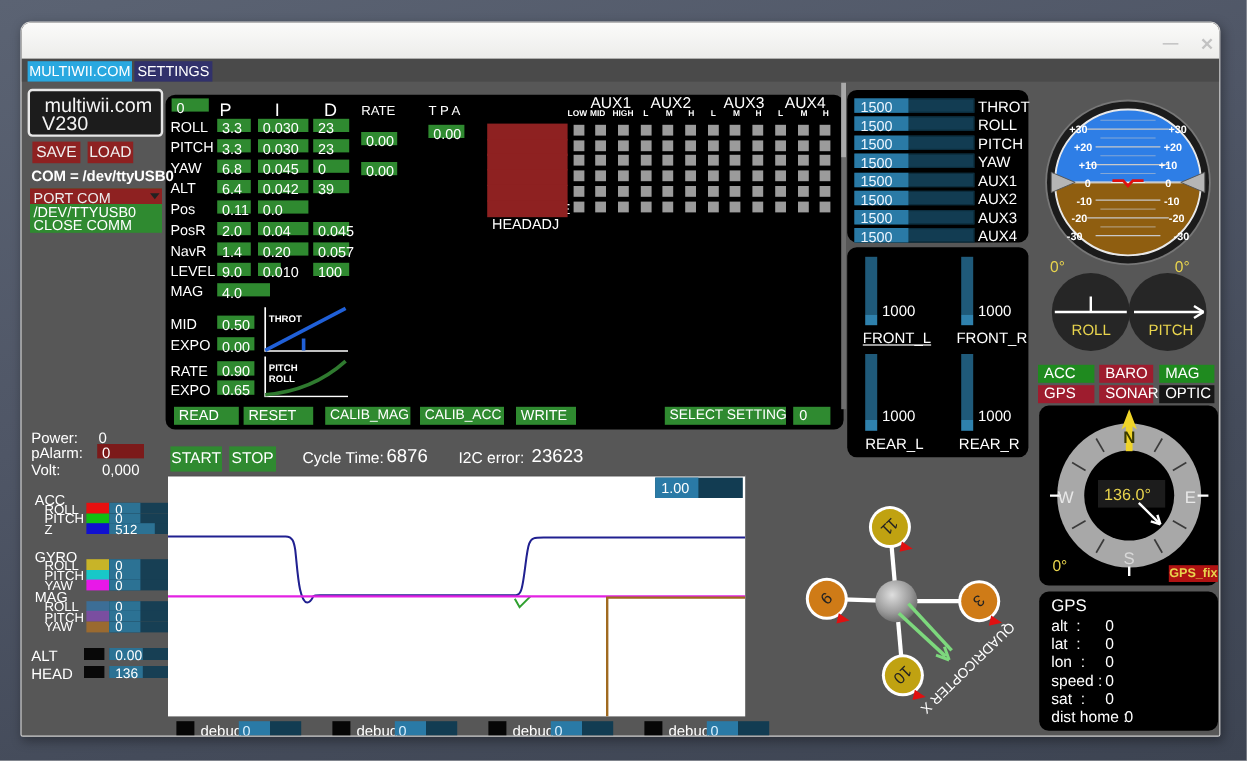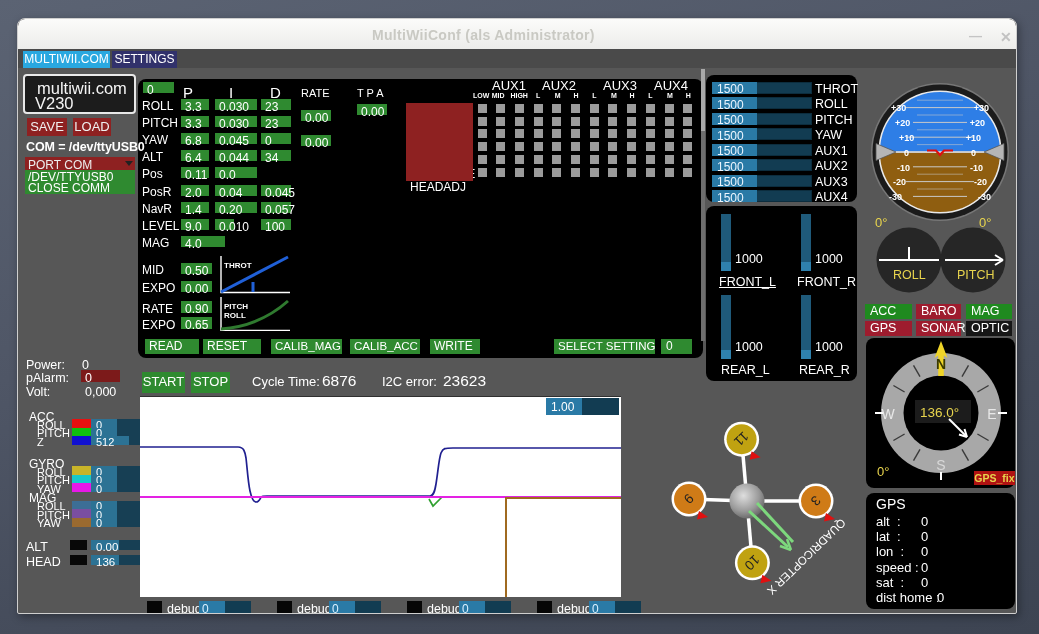--- a/index.html
+++ b/index.html
@@ -8,21 +8,20 @@
 #win{position:absolute;left:17px;top:18px;width:1000px;height:596px;background:#575757;border:1px solid #cfcfcf;border-radius:8px 8px 2px 2px;box-sizing:border-box;overflow:hidden;box-shadow:2px 3px 9px rgba(0,0,0,0.35);}
 .blk{background:#000;border-radius:8px;}
 .cell{background:#2f8a30;color:#fff;font-size:12px;line-height:1;padding-top:2px;padding-left:4px;box-sizing:border-box;white-space:nowrap;}
 .rlab{background:#8e2121;color:#ffffff;font-size:12px;line-height:1;padding-top:14px;padding-left:4px;box-sizing:border-box;}
 .cb{background:#9b9b9b;box-sizing:border-box;}
 </style></head><body>
 <div id="desk">
 <div id="win">
 
 <div class="abs " style="left:0px;top:0px;width:998px;height:30px;background:linear-gradient(#fbfbfa,#ececea);border-radius:7px 7px 0 0;"></div>
-<div class="abs " style="left:354px;top:9px;font-size:14px;color:#c9c9c3;font-weight:bold;white-space:nowrap;line-height:1;letter-spacing:0.3px;">MultiWiiConf (als Administrator)</div>
 <div class="abs " style="left:951px;top:10px;font-size:13px;color:#c4c4c4;font-weight:bold;white-space:nowrap;line-height:1;">—</div>
 <div class="abs " style="left:982px;top:11px;font-size:14px;color:#c2c2c2;font-weight:bold;white-space:nowrap;line-height:1;">✕</div>
 <div class="abs " style="left:0px;top:30px;width:998px;height:19px;background:#4a4a4a;"></div>
 <div class="abs " style="left:5px;top:32px;width:87px;height:16.5px;background:#29a8e0;color:#fff;font-size:12px;text-align:center;line-height:16px;">MULTIWII.COM</div>
 <div class="abs " style="left:94px;top:32px;width:65px;height:16.5px;background:#31316b;color:#fff;font-size:12px;text-align:center;line-height:16px;">SETTINGS</div>
 <div class="abs " style="left:5px;top:55px;width:113px;height:40px;background:#1c1c1c;border:2px solid #e8e8e8;border-radius:4px;box-sizing:border-box;"></div>
 <div class="abs " style="left:19px;top:61px;font-size:16.5px;color:#f4f4f4;font-weight:normal;white-space:nowrap;line-height:1;">multiwii.com</div>
 <div class="abs " style="left:17px;top:76px;font-size:16.5px;color:#f4f4f4;font-weight:normal;white-space:nowrap;line-height:1;">V230</div>
 <div class="abs " style="left:9px;top:99px;width:40px;height:18px;background:#8e2121;color:#f0f0f0;font-size:13px;text-align:center;line-height:17px;">SAVE</div>
 <div class="abs " style="left:55px;top:99px;width:38px;height:18px;background:#8e2121;color:#f0f0f0;font-size:13px;text-align:center;line-height:17px;">LOAD</div>
@@ -112,22 +111,22 @@
 <div class="abs " style="left:124px;top:97.7px;font-size:12px;color:#fff;font-weight:normal;white-space:nowrap;line-height:1;">PITCH</div>
 <div class="abs cell" style="left:163px;top:96.7px;width:28px;height:11px;">3.3</div>
 <div class="abs cell" style="left:197px;top:96.7px;width:42px;height:11px;">0.030</div>
 <div class="abs cell" style="left:243px;top:96.7px;width:30px;height:11px;">23</div>
 <div class="abs " style="left:124px;top:114.9px;font-size:12px;color:#fff;font-weight:normal;white-space:nowrap;line-height:1;">YAW</div>
 <div class="abs cell" style="left:163px;top:113.9px;width:28px;height:11px;">6.8</div>
 <div class="abs cell" style="left:197px;top:113.9px;width:42px;height:11px;">0.045</div>
 <div class="abs cell" style="left:243px;top:113.9px;width:30px;height:11px;">0</div>
 <div class="abs " style="left:124px;top:132.1px;font-size:12px;color:#fff;font-weight:normal;white-space:nowrap;line-height:1;">ALT</div>
 <div class="abs cell" style="left:163px;top:131.1px;width:28px;height:11px;">6.4</div>
-<div class="abs cell" style="left:197px;top:131.1px;width:42px;height:11px;">0.044</div>
-<div class="abs cell" style="left:243px;top:131.1px;width:30px;height:11px;">34</div>
+<div class="abs cell" style="left:197px;top:131.1px;width:42px;height:11px;">0.042</div>
+<div class="abs cell" style="left:243px;top:131.1px;width:30px;height:11px;">39</div>
 <div class="abs " style="left:124px;top:149.3px;font-size:12px;color:#fff;font-weight:normal;white-space:nowrap;line-height:1;">Pos</div>
 <div class="abs cell" style="left:163px;top:148.3px;width:28px;height:11px;">0.11</div>
 <div class="abs cell" style="left:197px;top:148.3px;width:42px;height:11px;">0.0</div>
 <div class="abs " style="left:124px;top:166.5px;font-size:12px;color:#fff;font-weight:normal;white-space:nowrap;line-height:1;">PosR</div>
 <div class="abs cell" style="left:163px;top:165.5px;width:28px;height:11px;">2.0</div>
 <div class="abs cell" style="left:197px;top:165.5px;width:42px;height:11px;">0.04</div>
 <div class="abs cell" style="left:243px;top:165.5px;width:30px;height:11px;">0.045</div>
 <div class="abs " style="left:124px;top:183.7px;font-size:12px;color:#fff;font-weight:normal;white-space:nowrap;line-height:1;">NavR</div>
 <div class="abs cell" style="left:163px;top:182.7px;width:28px;height:11px;">1.4</div>
 <div class="abs cell" style="left:197px;top:182.7px;width:42px;height:11px;">0.20</div>

